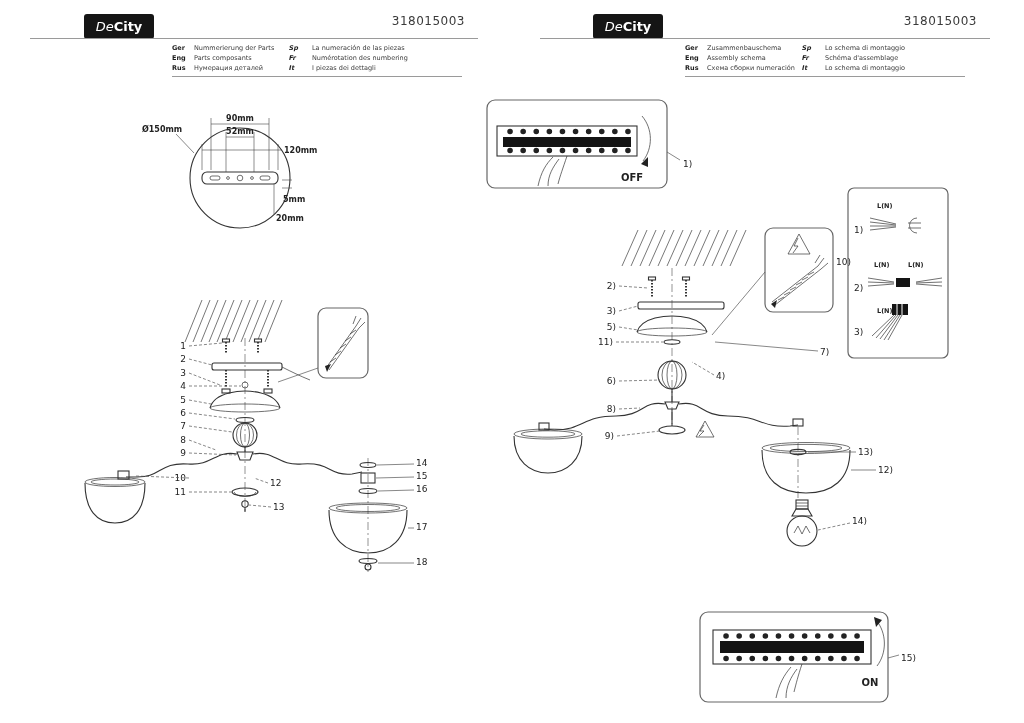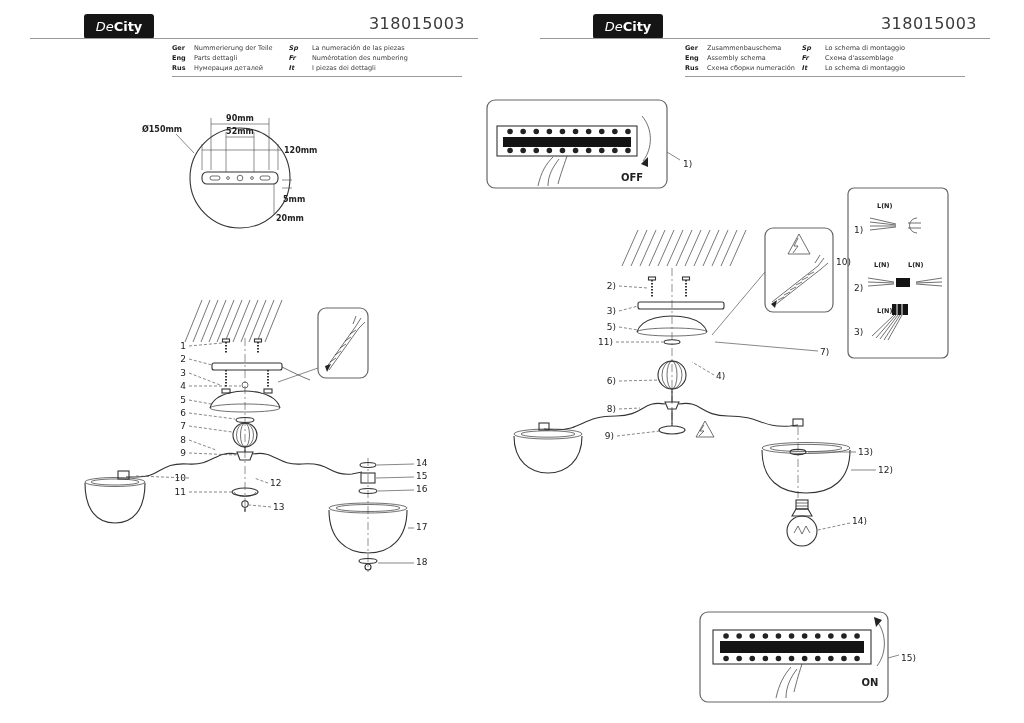--- a/index.html
+++ b/index.html
@@ -7,21 +7,21 @@
   .page { position:absolute; top:0; height:723px; }
   #page-left  { left:30px;  width:450px; }
   #page-right { left:480px; width:530px; }
 
   .logo { position:absolute; width:70px; height:25px; background:#151515; border-radius:3px;
           display:flex; align-items:center; justify-content:center;margin-left:48px; }
   .logo span { color:#fff; font-size:13px; line-height:13px; }
   .logo .de   { font-weight:400; font-style:italic; }
   .logo .city { font-weight:700; }
 
-  .model { position:absolute; font-size:16px; color:#3a3a3a; letter-spacing:.5px; text-align:right; }
+  .model { position:absolute; font-size:12px; color:#3a3a3a; letter-spacing:.5px; text-align:right; }
   .rule  { position:absolute; height:1px; background:#9a9a9a; }
 
   .legend { position:absolute; }
   .lg-row { display:flex; height:10px; align-items:baseline; }
   .lg-lang { font-size:6.5px; font-weight:bold; color:#1d1d1d; }
   .lg-text { font-size:6.5px; color:#3c3c3c; white-space:nowrap; }
   .c1l { width:22px; } .c1t { width:95px; } .c2l { width:16px;font-style:italic; } .c2t { flex:1;padding-left:7px; }
 
   svg { position:absolute; overflow:visible; }
   .ln    { fill:none; stroke:#333; stroke-width:1.1; }
@@ -51,27 +51,27 @@
   <div class="logo" style="left:6px;top:14px;">
     <span class="de">De</span>
       <span class="city">City</span>
   </div>
   <div class="model" style="left:320px;top:14px;width:115px;">318015003</div>
   <div class="rule" style="left:0;top:38px;width:448px;"></div>
 
   <div class="legend" style="left:142px;top:44px;width:300px;">
     <div class="lg-row">
       <span class="lg-lang c1l">Ger</span>
-        <span class="lg-text c1t">Nummerierung der Teile</span>
+        <span class="lg-text c1t">Nummerierung der Parts</span>
         <span class="lg-lang c2l">Sp</span>
         <span class="lg-text c2t">La numeración de las piezas</span>
     </div>
     <div class="lg-row">
       <span class="lg-lang c1l">Eng</span>
-        <span class="lg-text c1t">Parts dettagli</span>
+        <span class="lg-text c1t">Parts composants</span>
         <span class="lg-lang c2l">Fr</span>
         <span class="lg-text c2t">Numérotation des numbering</span>
     </div>
     <div class="lg-row">
       <span class="lg-lang c1l">Rus</span>
         <span class="lg-text c1t">Нумерация деталей</span>
         <span class="lg-lang c2l">It</span>
         <span class="lg-text c2t">I piezas dei dettagli</span>
     </div>
   </div>
@@ -229,21 +229,21 @@
     <div class="lg-row">
       <span class="lg-lang c1l">Ger</span>
         <span class="lg-text c1t">Zusammenbauschema</span>
         <span class="lg-lang c2l">Sp</span>
         <span class="lg-text c2t">Lo schema di montaggio</span>
     </div>
     <div class="lg-row">
       <span class="lg-lang c1l">Eng</span>
         <span class="lg-text c1t">Assembly schema</span>
         <span class="lg-lang c2l">Fr</span>
-        <span class="lg-text c2t">Схема d'assemblage</span>
+        <span class="lg-text c2t">Schéma d'assemblage</span>
     </div>
     <div class="lg-row">
       <span class="lg-lang c1l">Rus</span>
         <span class="lg-text c1t">Схема сборки numeración</span>
         <span class="lg-lang c2l">It</span>
         <span class="lg-text c2t">Lo schema di montaggio</span>
     </div>
   </div>
   <div class="rule" style="left:205px;top:76px;width:280px;"></div>
 

